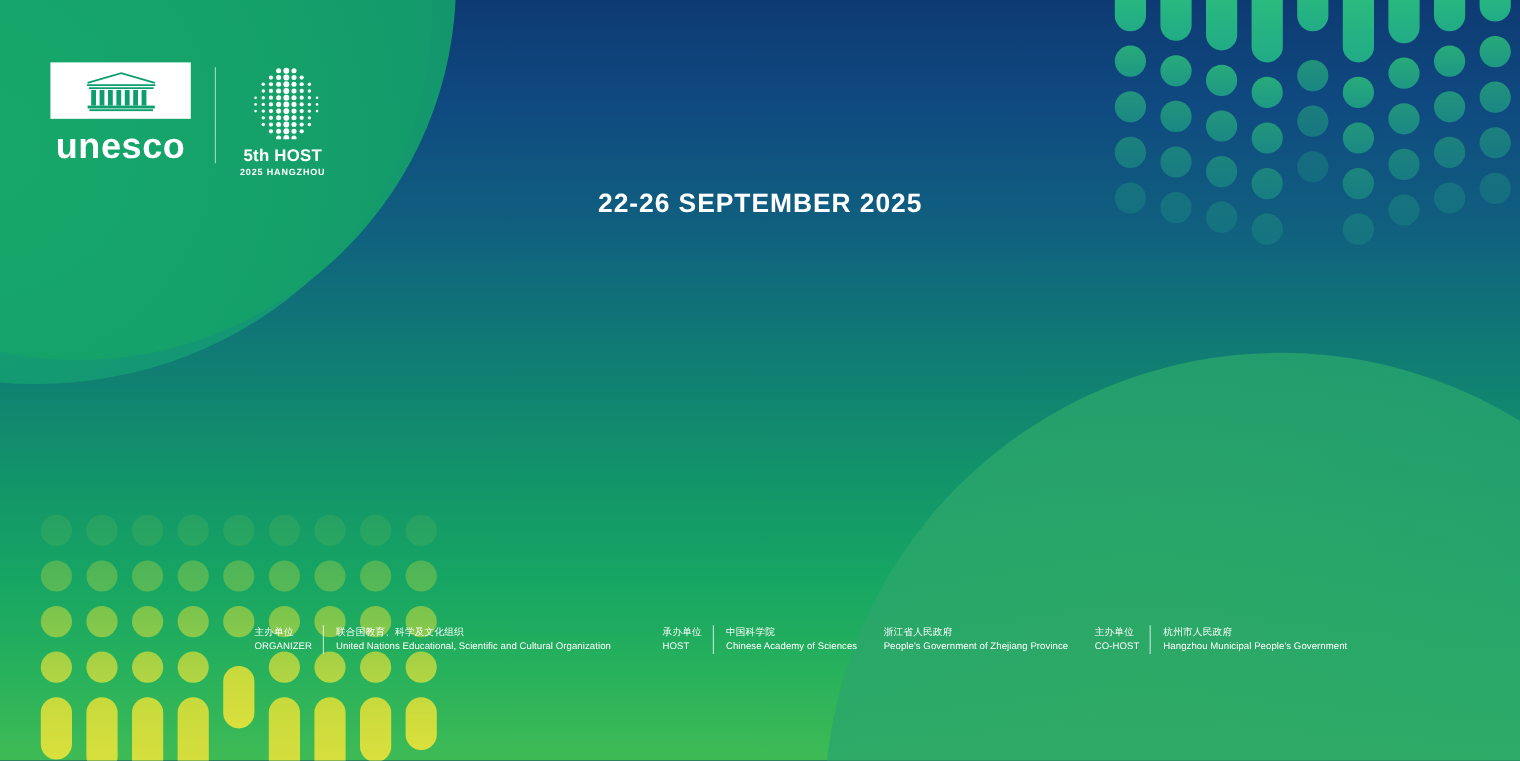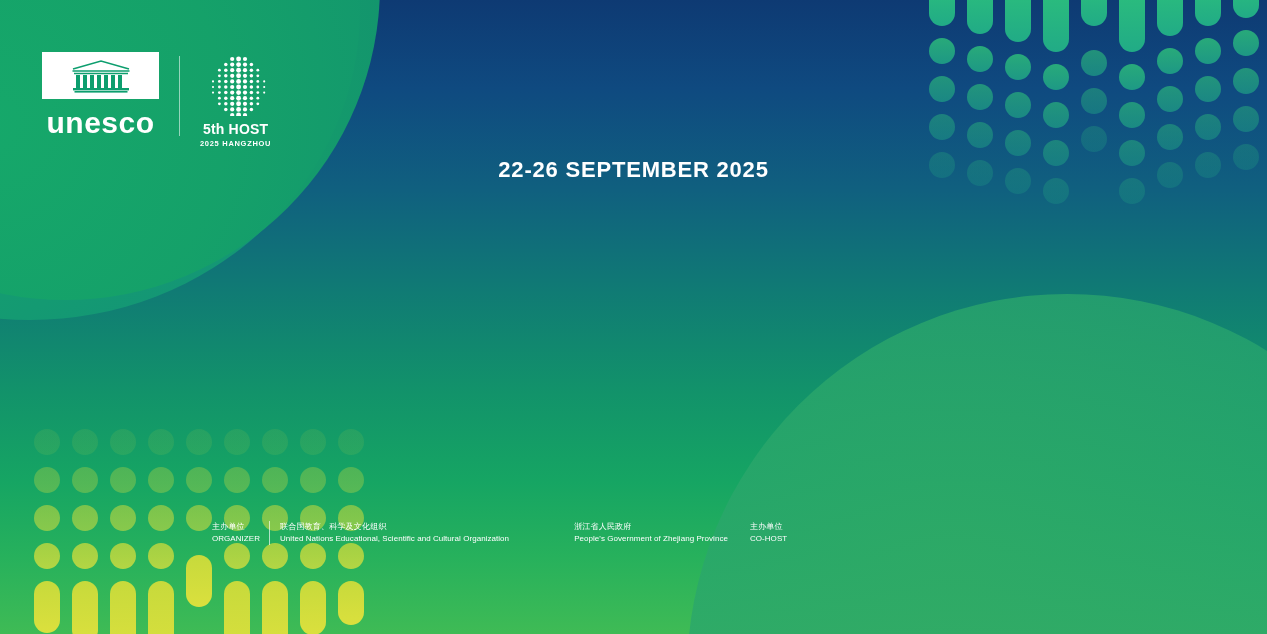--- a/index.html
+++ b/index.html
@@ -418,30 +418,44 @@
           <div class="credit-role">
             <div class="c-cn">主办单位</div>
             <div class="c-en">ORGANIZER</div>
           </div>
           <div class="credit-org">
             <div class="c-cn">联合国教育、科学及文化组织</div>
             <div class="c-en">United Nations Educational, Scientific and Cultural Organization</div>
           </div>
         </div>
         <div class="gap-a"></div>
+        <div class="credit">
+          <div class="credit-role">
+            <div class="c-cn">承办单位</div>
+            <div class="c-en">HOST</div>
+          </div>
+          <div class="credit-org">
+            <div class="c-cn">中国科学院</div>
+            <div class="c-en">Chinese Academy of Sciences</div>
+          </div>
+        </div>
         <div class="gap-b"></div>
         <div class="credit">
           <div class="credit-org" style="border-left: none; padding-left: 0px;">
             <div class="c-cn">浙江省人民政府</div>
             <div class="c-en">People's Government of Zhejiang Province</div>
           </div>
         </div>
         <div class="gap-c"></div>
         <div class="credit">
           <div class="credit-role">
             <div class="c-cn">主办单位</div>
             <div class="c-en">CO-HOST</div>
           </div>
+          <div class="credit-org">
+            <div class="c-cn">杭州市人民政府</div>
+            <div class="c-en">Hangzhou Municipal People's Government</div>
+          </div>
         </div>
       </div>
 
   </div>
 </div>
 
 </body></html>

